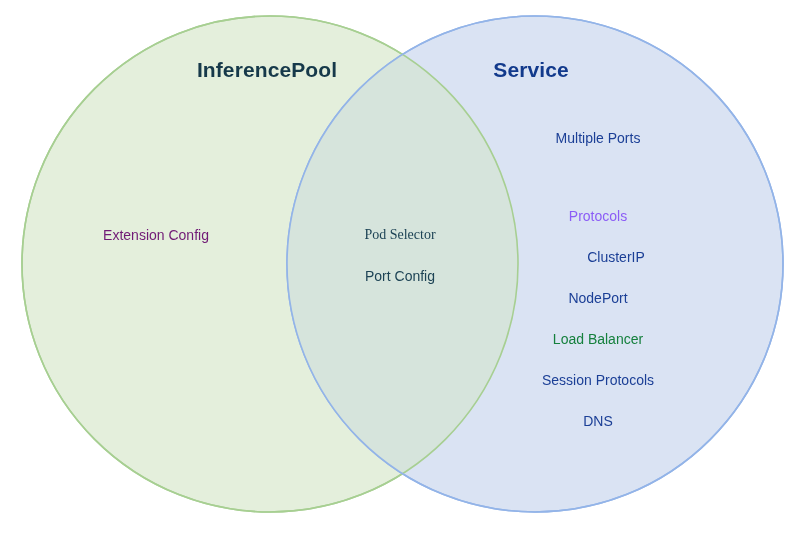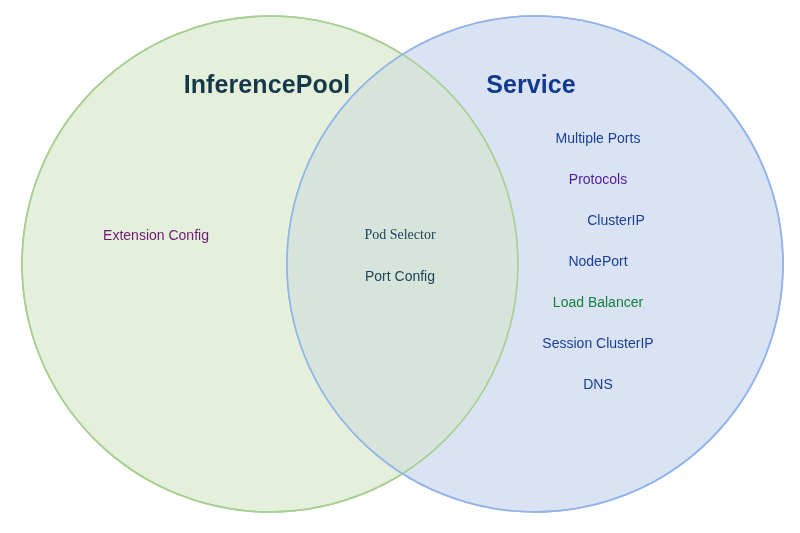--- a/index.html
+++ b/index.html
@@ -27,26 +27,25 @@
   .overlay-layer {
     position: absolute;
     left: 0;
     top: 0;
     width: 800px;
     height: 533px;
   }
   .region-title {
     position: absolute;
     font-weight: bold;
-    font-size: 25px;
+    font-size: 21px;
     letter-spacing: 0.1px;
     white-space: nowrap;
     transform: translateX(-50%);
     text-align: center;
-    margin-top: 12px;
   }
   .region-title.left-title {
     color: #16394a;
     left: 267px;
     top: 58px;
   }
   .region-title.right-title {
     color: #123a8c;
     left: 531px;
     top: 58px;
@@ -122,22 +121,22 @@
       <div class="venn-item" style="color: #701a75; text-align: center;">Extension Config</div>
     </div>
 
     <div class="item-column center-items">
       <div class="venn-item" style="color: rgb(29, 67, 85); font-family: Liberation Serif, serif;">Pod Selector</div>
       <div class="venn-item" style="color: rgb(29, 67, 85);">Port Config</div>
     </div>
 
     <div class="item-column right-items">
       <div class="venn-item" style="color: rgb(27, 63, 150);">Multiple Ports</div>
-      <div class="venn-item" style="color: #4c1d95;">Protocols</div>
+      <div class="venn-item" style="color: #8b5cf6; margin-top: 37px;">Protocols</div>
       <div class="venn-item" style="color: rgb(27, 63, 150); margin-left: 36px;">ClusterIP</div>
       <div class="venn-item" style="color: rgb(27, 63, 150);">NodePort</div>
       <div class="venn-item" style="color: #15803d;">Load Balancer</div>
-      <div class="venn-item" style="color: rgb(27, 63, 150);">Session ClusterIP</div>
+      <div class="venn-item" style="color: rgb(27, 63, 150);">Session Protocols</div>
       <div class="venn-item" style="color: rgb(27, 63, 150);">DNS</div>
     </div>
 
   </div>
 </div>
 
 </body></html>

